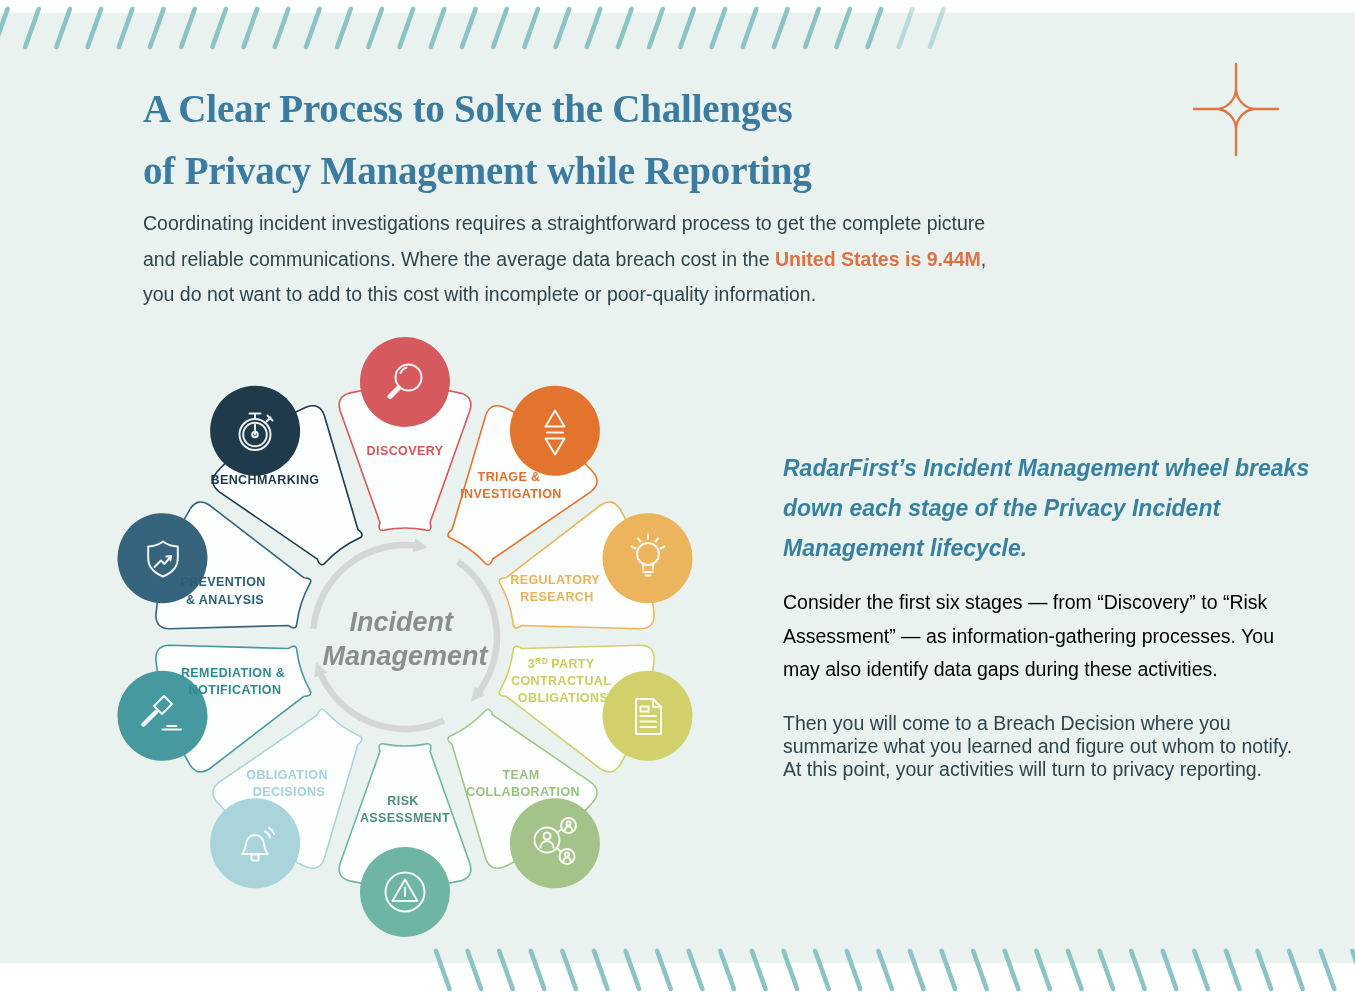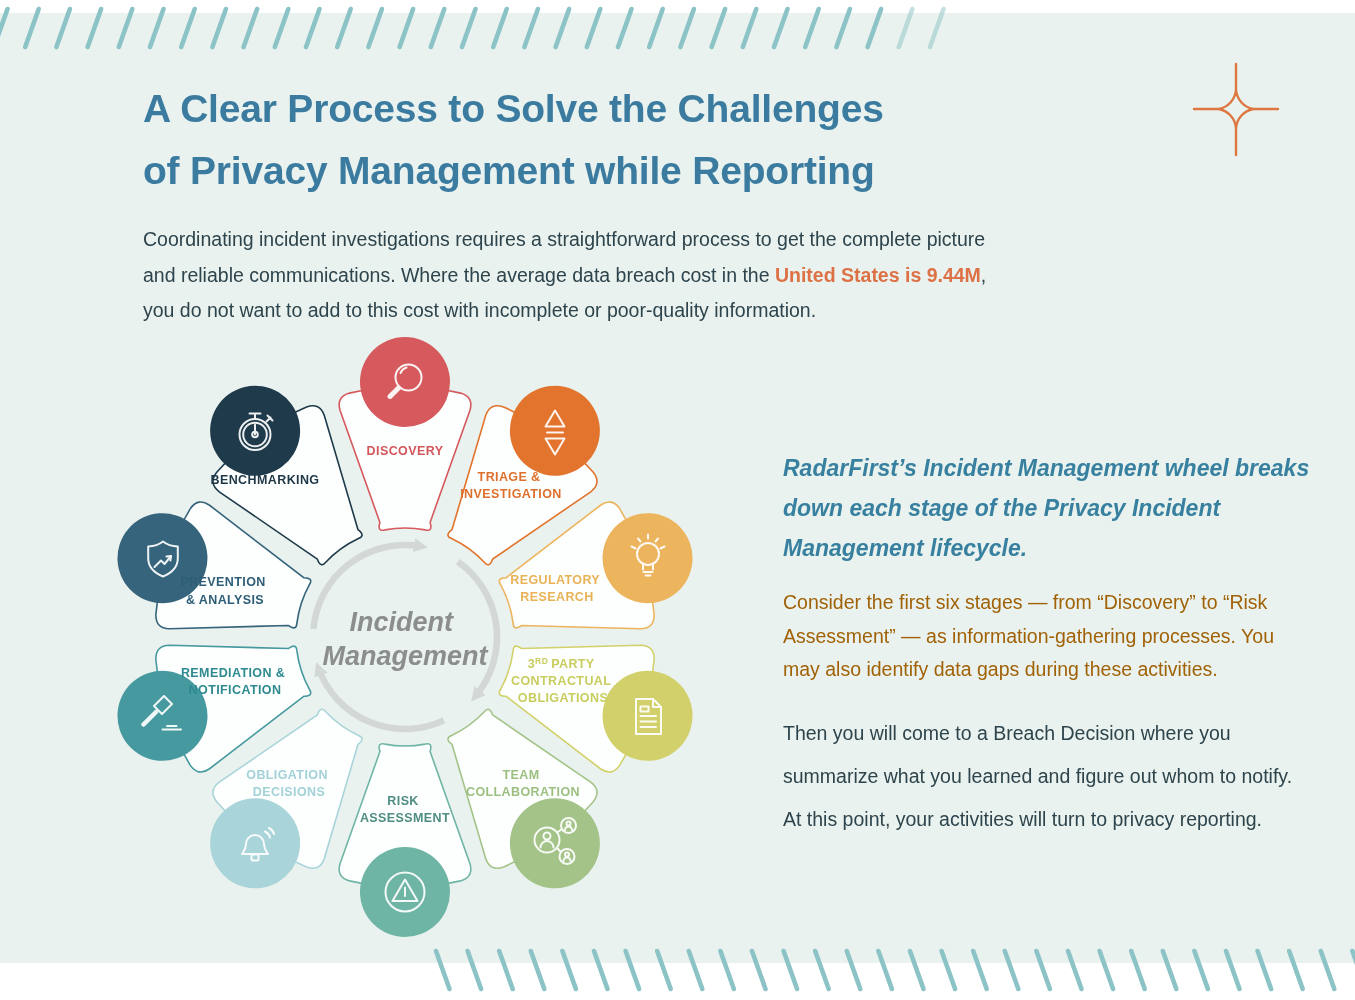--- a/index.html
+++ b/index.html
@@ -4,32 +4,32 @@
 <title>Incident Management Wheel</title>
 <style>
   html,body{margin:0;padding:0;}
   .stage{position:relative;width:1355px;height:1000px;background:#ffffff;overflow:hidden;
          font-family:"Liberation Sans",sans-serif;}
   .panel{position:absolute;left:0;top:13px;width:1355px;height:950px;}
   .deco{position:absolute;pointer-events:none;}
   #top-hatch{left:0;top:0;width:1355px;height:60px;}
   #bottom-hatch{left:0;top:940px;width:1355px;height:60px;}
   #star{left:1192px;top:62px;width:88px;height:95px;}
-  .title{position:absolute;left:143px;top:78px;font-size:39px;font-weight:700;line-height:62px;letter-spacing:-0.2px;}
+  .title{position:absolute;left:143px;top:78px;font-size:39px;font-weight:700;line-height:62px;letter-spacing:-0.2px;font-family:Liberation Serif, serif;}
   .intro{position:absolute;left:143px;top:206px;width:856px;font-size:19.5px;line-height:35.5px;}
   .intro b{font-weight:700;}
   .wheel-svg{position:absolute;left:95px;top:337px;width:620px;height:605px;}
   .petal{fill:#fdfffe;stroke-width:1.6px;}
   .seg-label{font-family:"Liberation Sans",sans-serif;font-size:12.5px;font-weight:700;letter-spacing:.4px;}
   .center-label{font-family:"Liberation Sans",sans-serif;font-size:27px;font-weight:700;font-style:italic;}
   .icon{stroke:#ffffff;fill:none;stroke-width:2px;stroke-linecap:round;stroke-linejoin:round;opacity:.92;}
   .rc{position:absolute;left:783px;width:528px;}
   .rc-lead{top:448px;font-size:23px;font-weight:700;font-style:italic;line-height:40px;}
   .rc-p1{top:586px;font-size:19.5px;line-height:33.5px;}
-  .rc-p2{top:712px;font-size:19.5px;line-height:43px;}
+  .rc-p2{top:712px;font-size:19.5px;line-height:23px;}
 </style>
 </head>
 <body>
 
 <div class="stage">
 
   <div class="panel" style="background-color: rgb(233, 242, 238);"></div>
 
   <svg id="top-hatch" class="deco">
       <line x1="-6" y1="47" x2="7.5" y2="9" stroke="#8cc3c6" stroke-width="4.6" stroke-linecap="round" opacity="1"></line>
@@ -102,21 +102,21 @@
       <path d="M44,2 L44,28 M44,66 L44,93 M2,47 L27,47 M61,47 L86,47"></path>
       <path d="M44,28 C45,38 52,45 61,47 C52,49 45,56 44,66 C43,56 36,49 27,47 C36,45 43,38 44,28 Z"></path>
     </g>
   </svg>
 
   <div class="title" style="color: rgb(59, 123, 160);">
     <div>A Clear Process to Solve the Challenges</div>
     <div>of Privacy Management while Reporting</div>
   </div>
 
-  <div class="intro" style="color: rgb(46, 68, 76); margin-top: 16px;">
+  <div class="intro" style="color: rgb(46, 68, 76);">
     <span>Coordinating incident investigations requires a straightforward process to get the complete picture and reliable communications. Where the average data breach cost in the </span><b style="color: rgb(221, 113, 69);">United States is 9.44M</b><span>, you do not want to add to this cost with incomplete or poor-quality information.</span>
   </div>
 
   <svg class="wheel-svg" viewBox="0 0 620 605">
     <defs>
       <marker id="ah" markerWidth="16" markerHeight="16" refX="8" refY="8" orient="auto" markerUnits="userSpaceOnUse">
         <path d="M1,1 L15,8 L1,15 Z" fill="#d3d7d6"></path>
       </marker>
     </defs>
 
@@ -257,16 +257,16 @@
       <circle cx="160" cy="97.5" r="15.5"></circle>
       <circle cx="160" cy="97.5" r="11.8"></circle>
       <path d="M160,82 L160,77 M154.5,76.5 L165.5,76.5"></path>
       <path d="M171.5,84.5 L175.5,80.5 M172.5,78.5 L177.5,83.5"></path>
       <path d="M160,97.5 L160,87.5"></path>
       <circle cx="160" cy="97.5" r="2.8"></circle>
     </g>
   </svg>
 
   <div class="rc rc-lead" style="color: rgb(56, 128, 159);">RadarFirst’s Incident Management wheel breaks down each stage of the Privacy Incident Management lifecycle.</div>
-  <div class="rc rc-p1" style="color: #a16207;">Consider the first six stages — from “Discovery” to “Risk Assessment” — as information-gathering processes. You may also identify data gaps during these activities.</div>
+  <div class="rc rc-p1" style="color: #000000;">Consider the first six stages — from “Discovery” to “Risk Assessment” — as information-gathering processes. You may also identify data gaps during these activities.</div>
   <div class="rc rc-p2" style="color: rgb(46, 68, 76);">Then you will come to a Breach Decision where you summarize what you learned and figure out whom to notify. At this point, your activities will turn to privacy reporting.</div>
 
 </div>
 
 </body></html>

